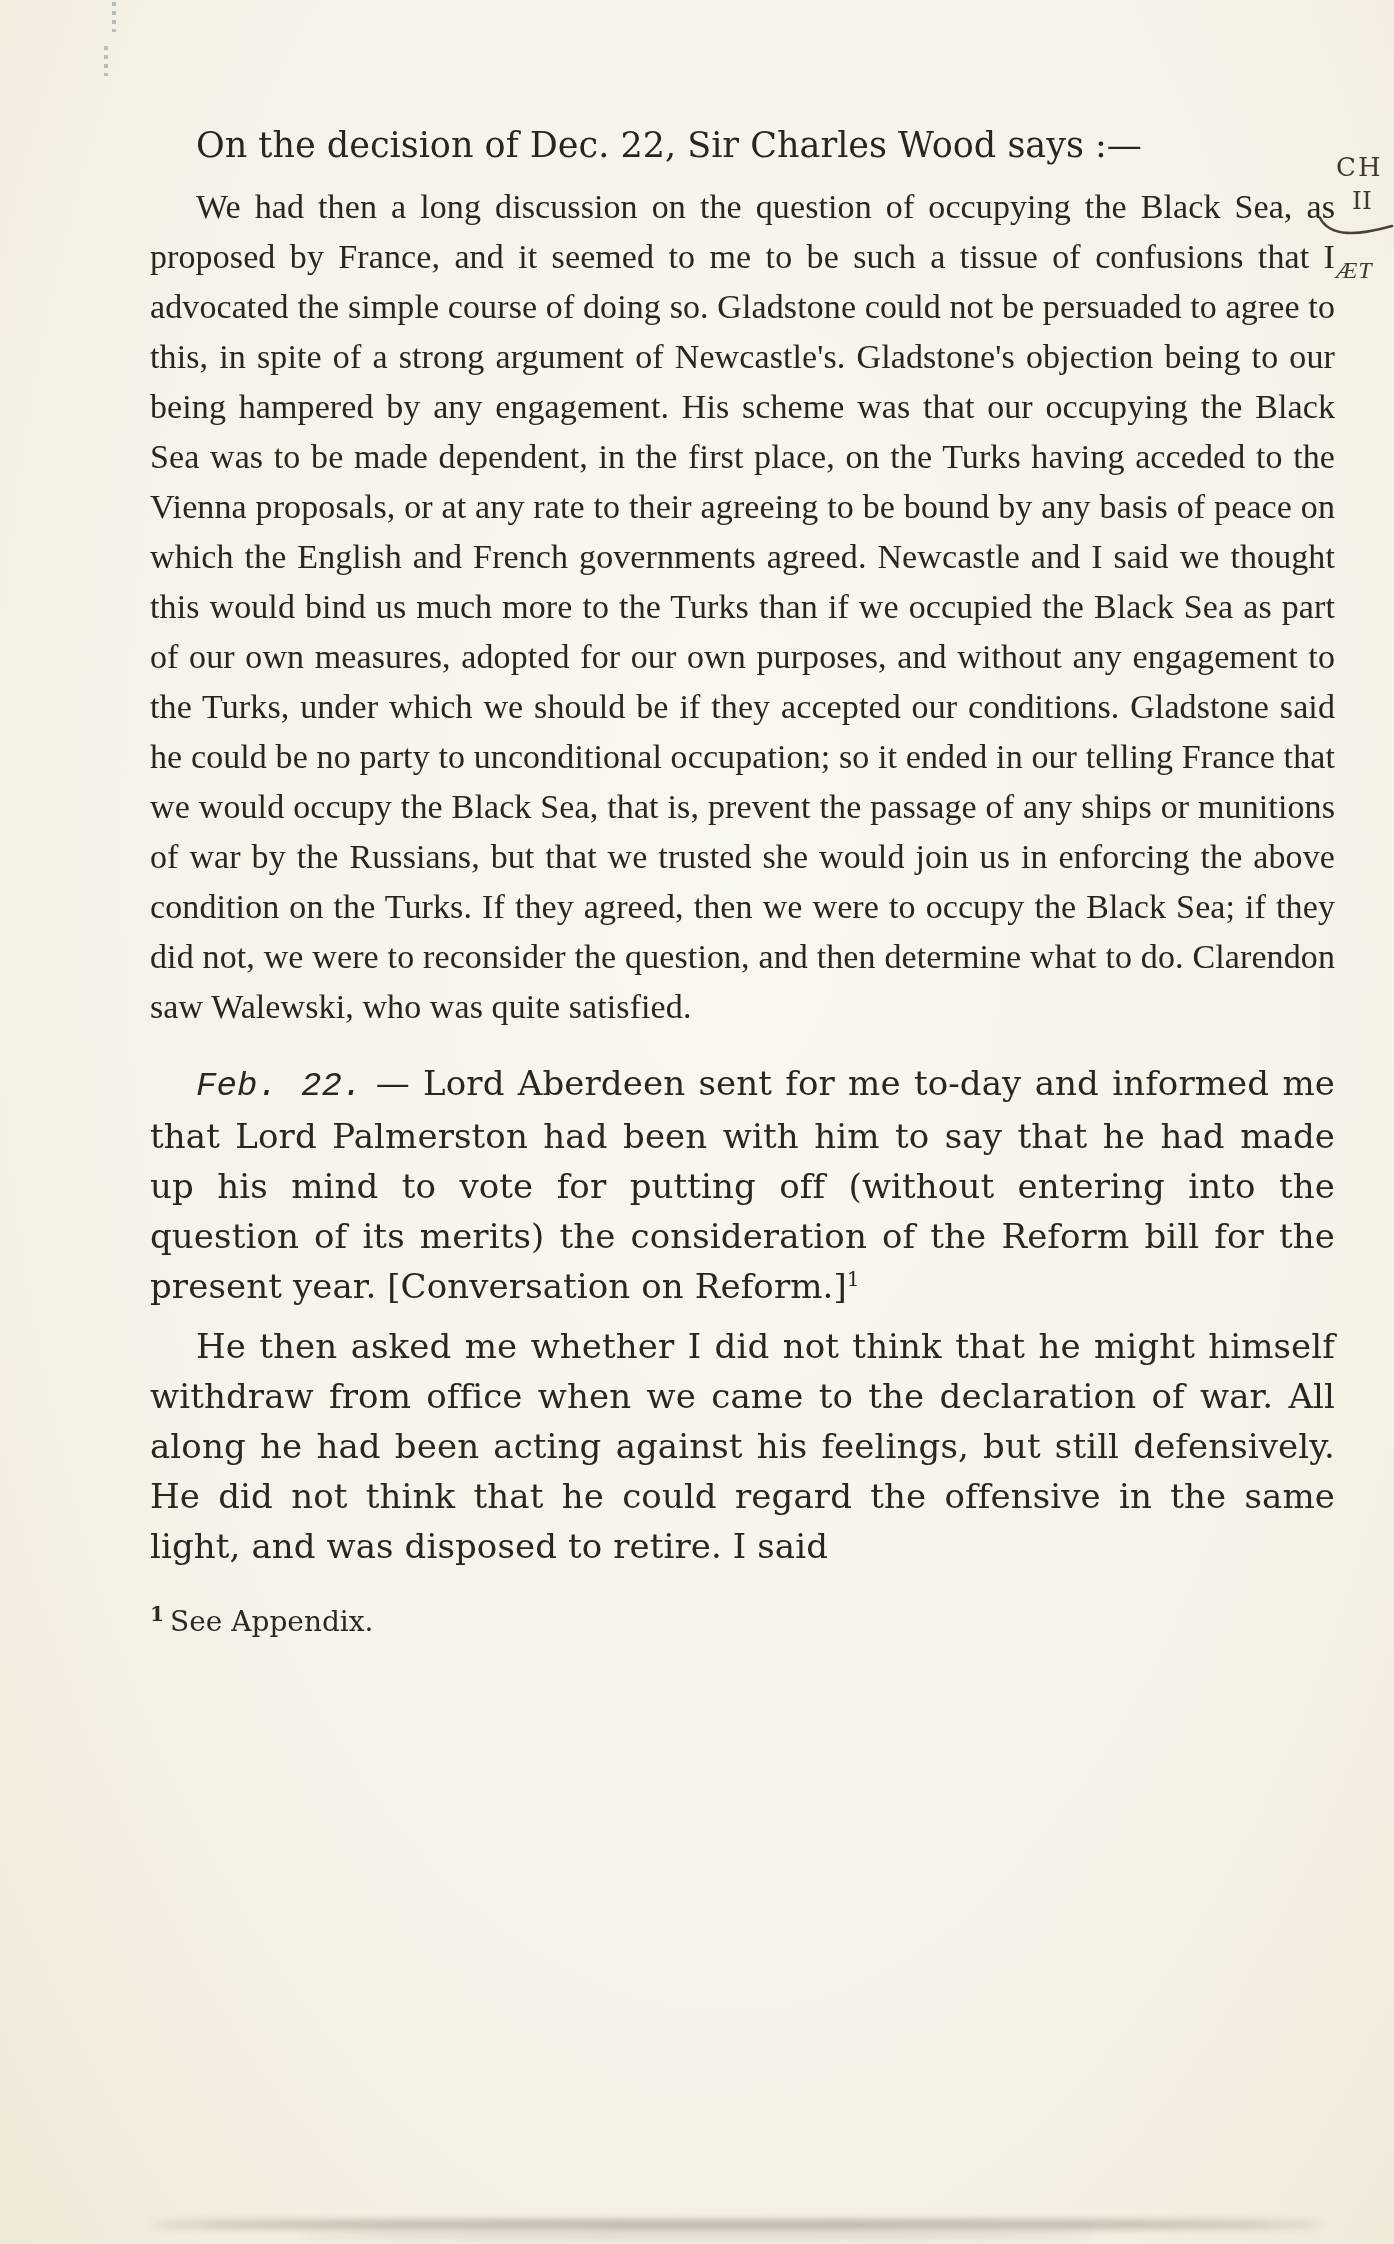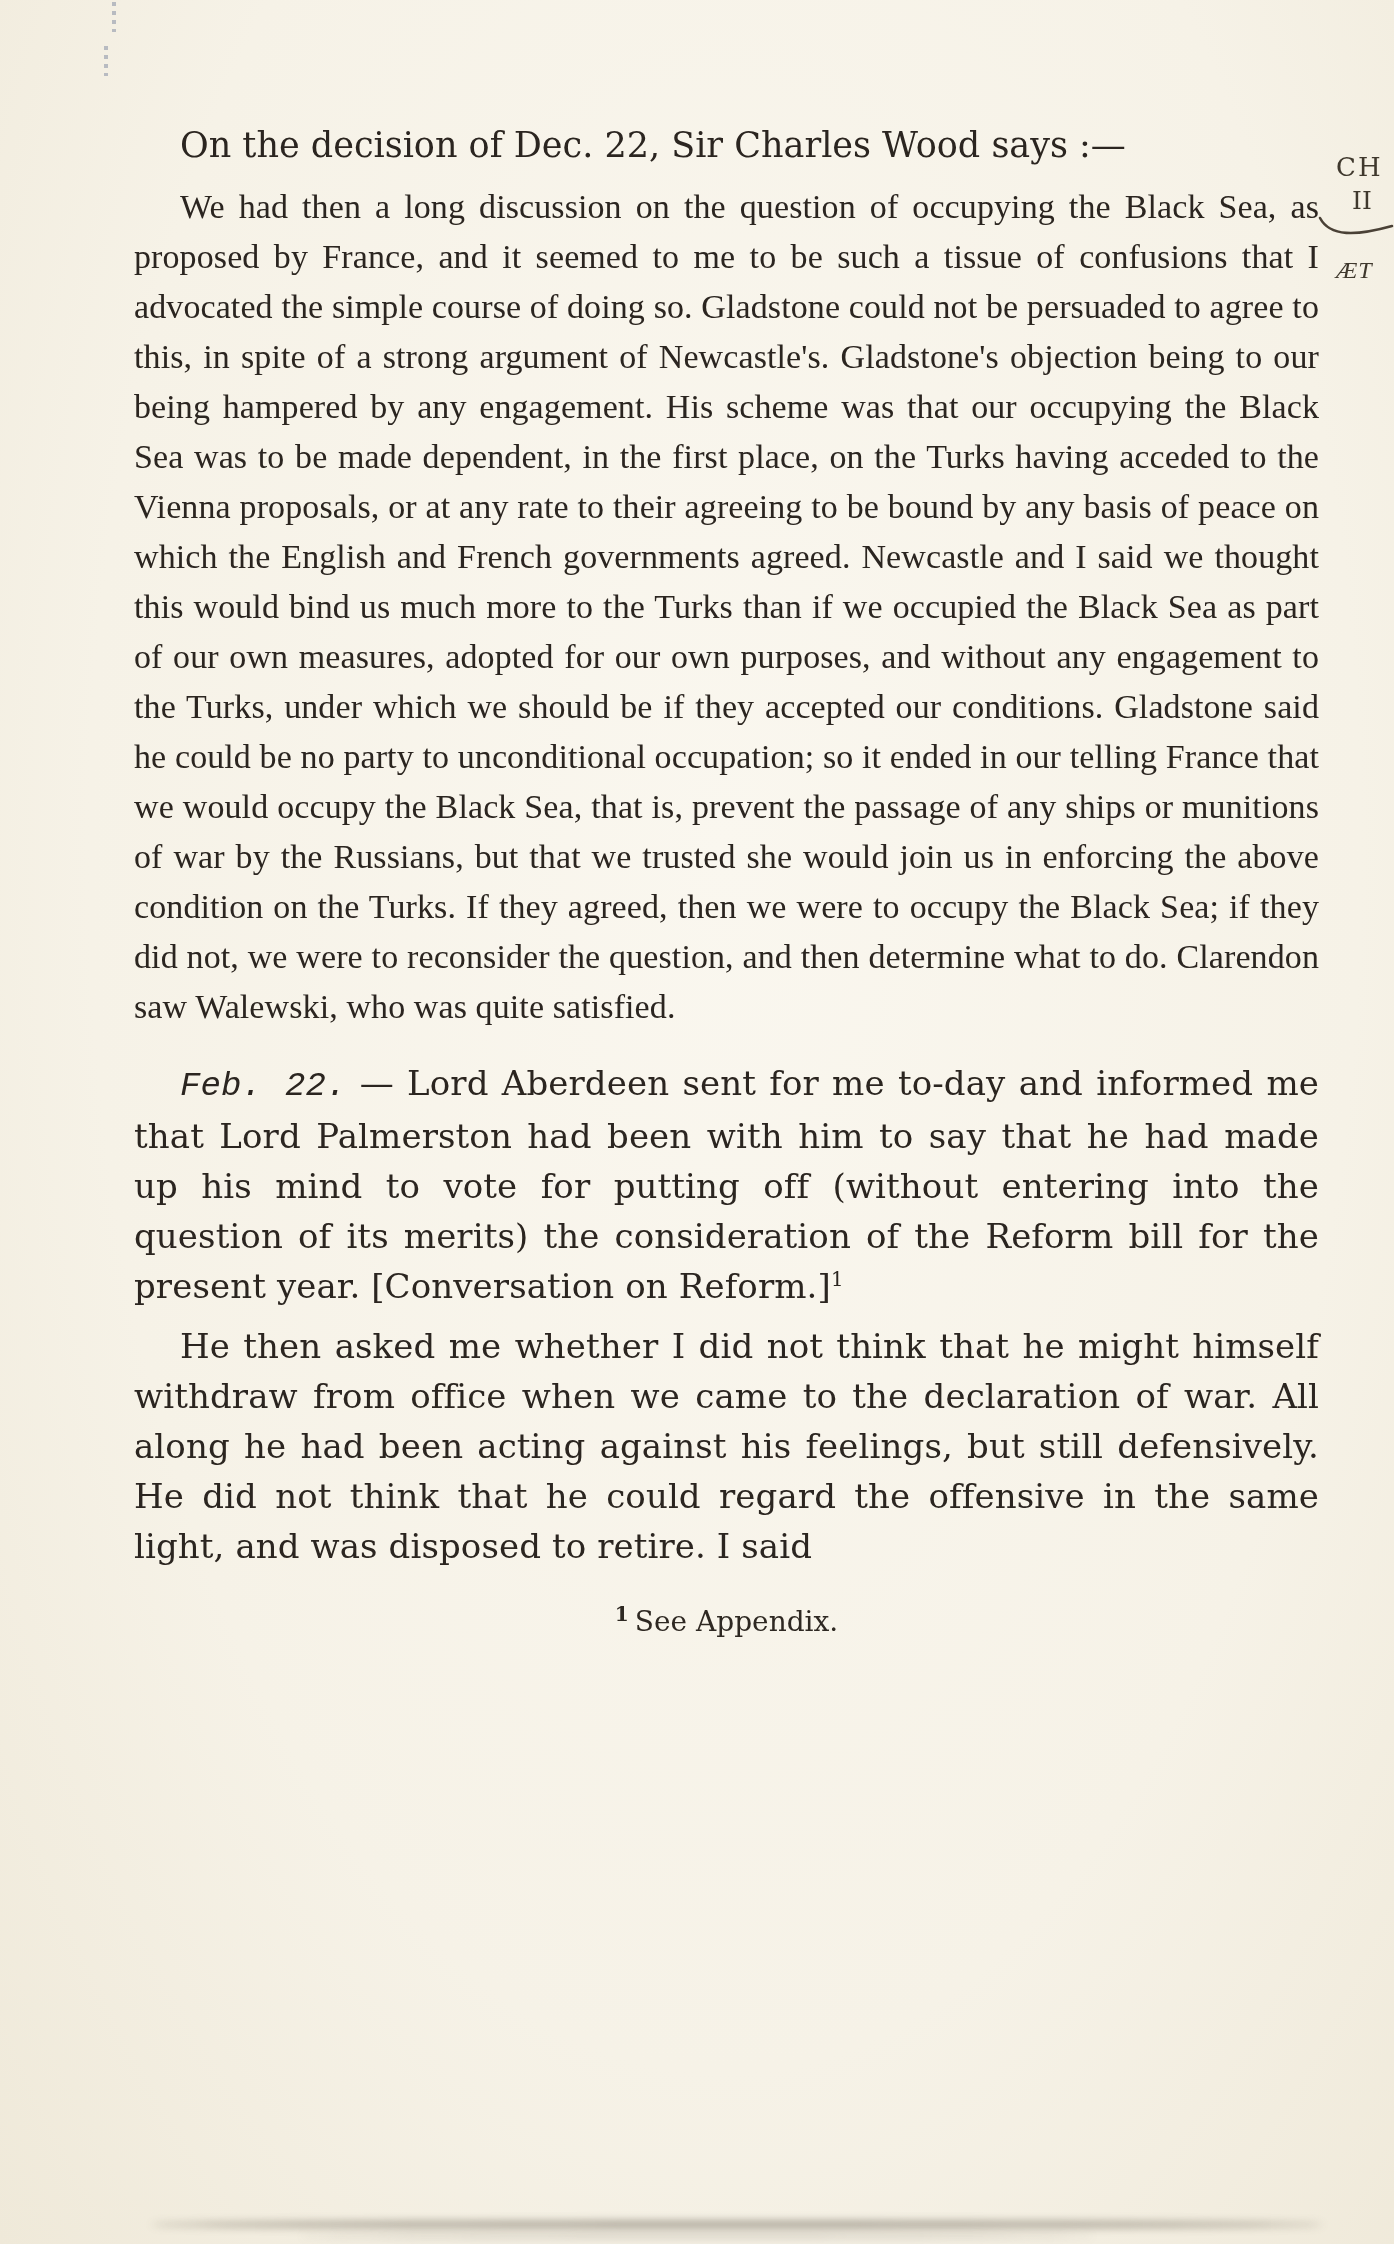--- a/index.html
+++ b/index.html
@@ -112,21 +112,21 @@
     font-size: 24px;
     margin-top: 16px;
     font-style: italic;
     letter-spacing: 1px;
     font-family: Liberation Serif, serif;
   }
 
   
   .text-block {
     position: absolute;
-    left: 134px;
+    left: 150px;
     top: 118px;
     width: 1185px;
   }
   .text-block p {
     margin: 0;
     text-align: justify;
     text-indent: 46px;
   }
   .intro {
     font-size: 35px;
@@ -154,21 +154,20 @@
     font-style: italic;
     font-family: Liberation Mono, monospace;
   }
   sup {
     font-size: 0.58em;
     line-height: 0;
     vertical-align: super;
   }
   .footnote {
     margin-top: 34px;
-    text-align: center;
     font-size: 28px;
     color: #2e2822;
   }
   .footnote sup {
     font-size: 0.72em;
     font-weight: 700;
     margin-right: 6px;
   }
 </style>
 </head>

